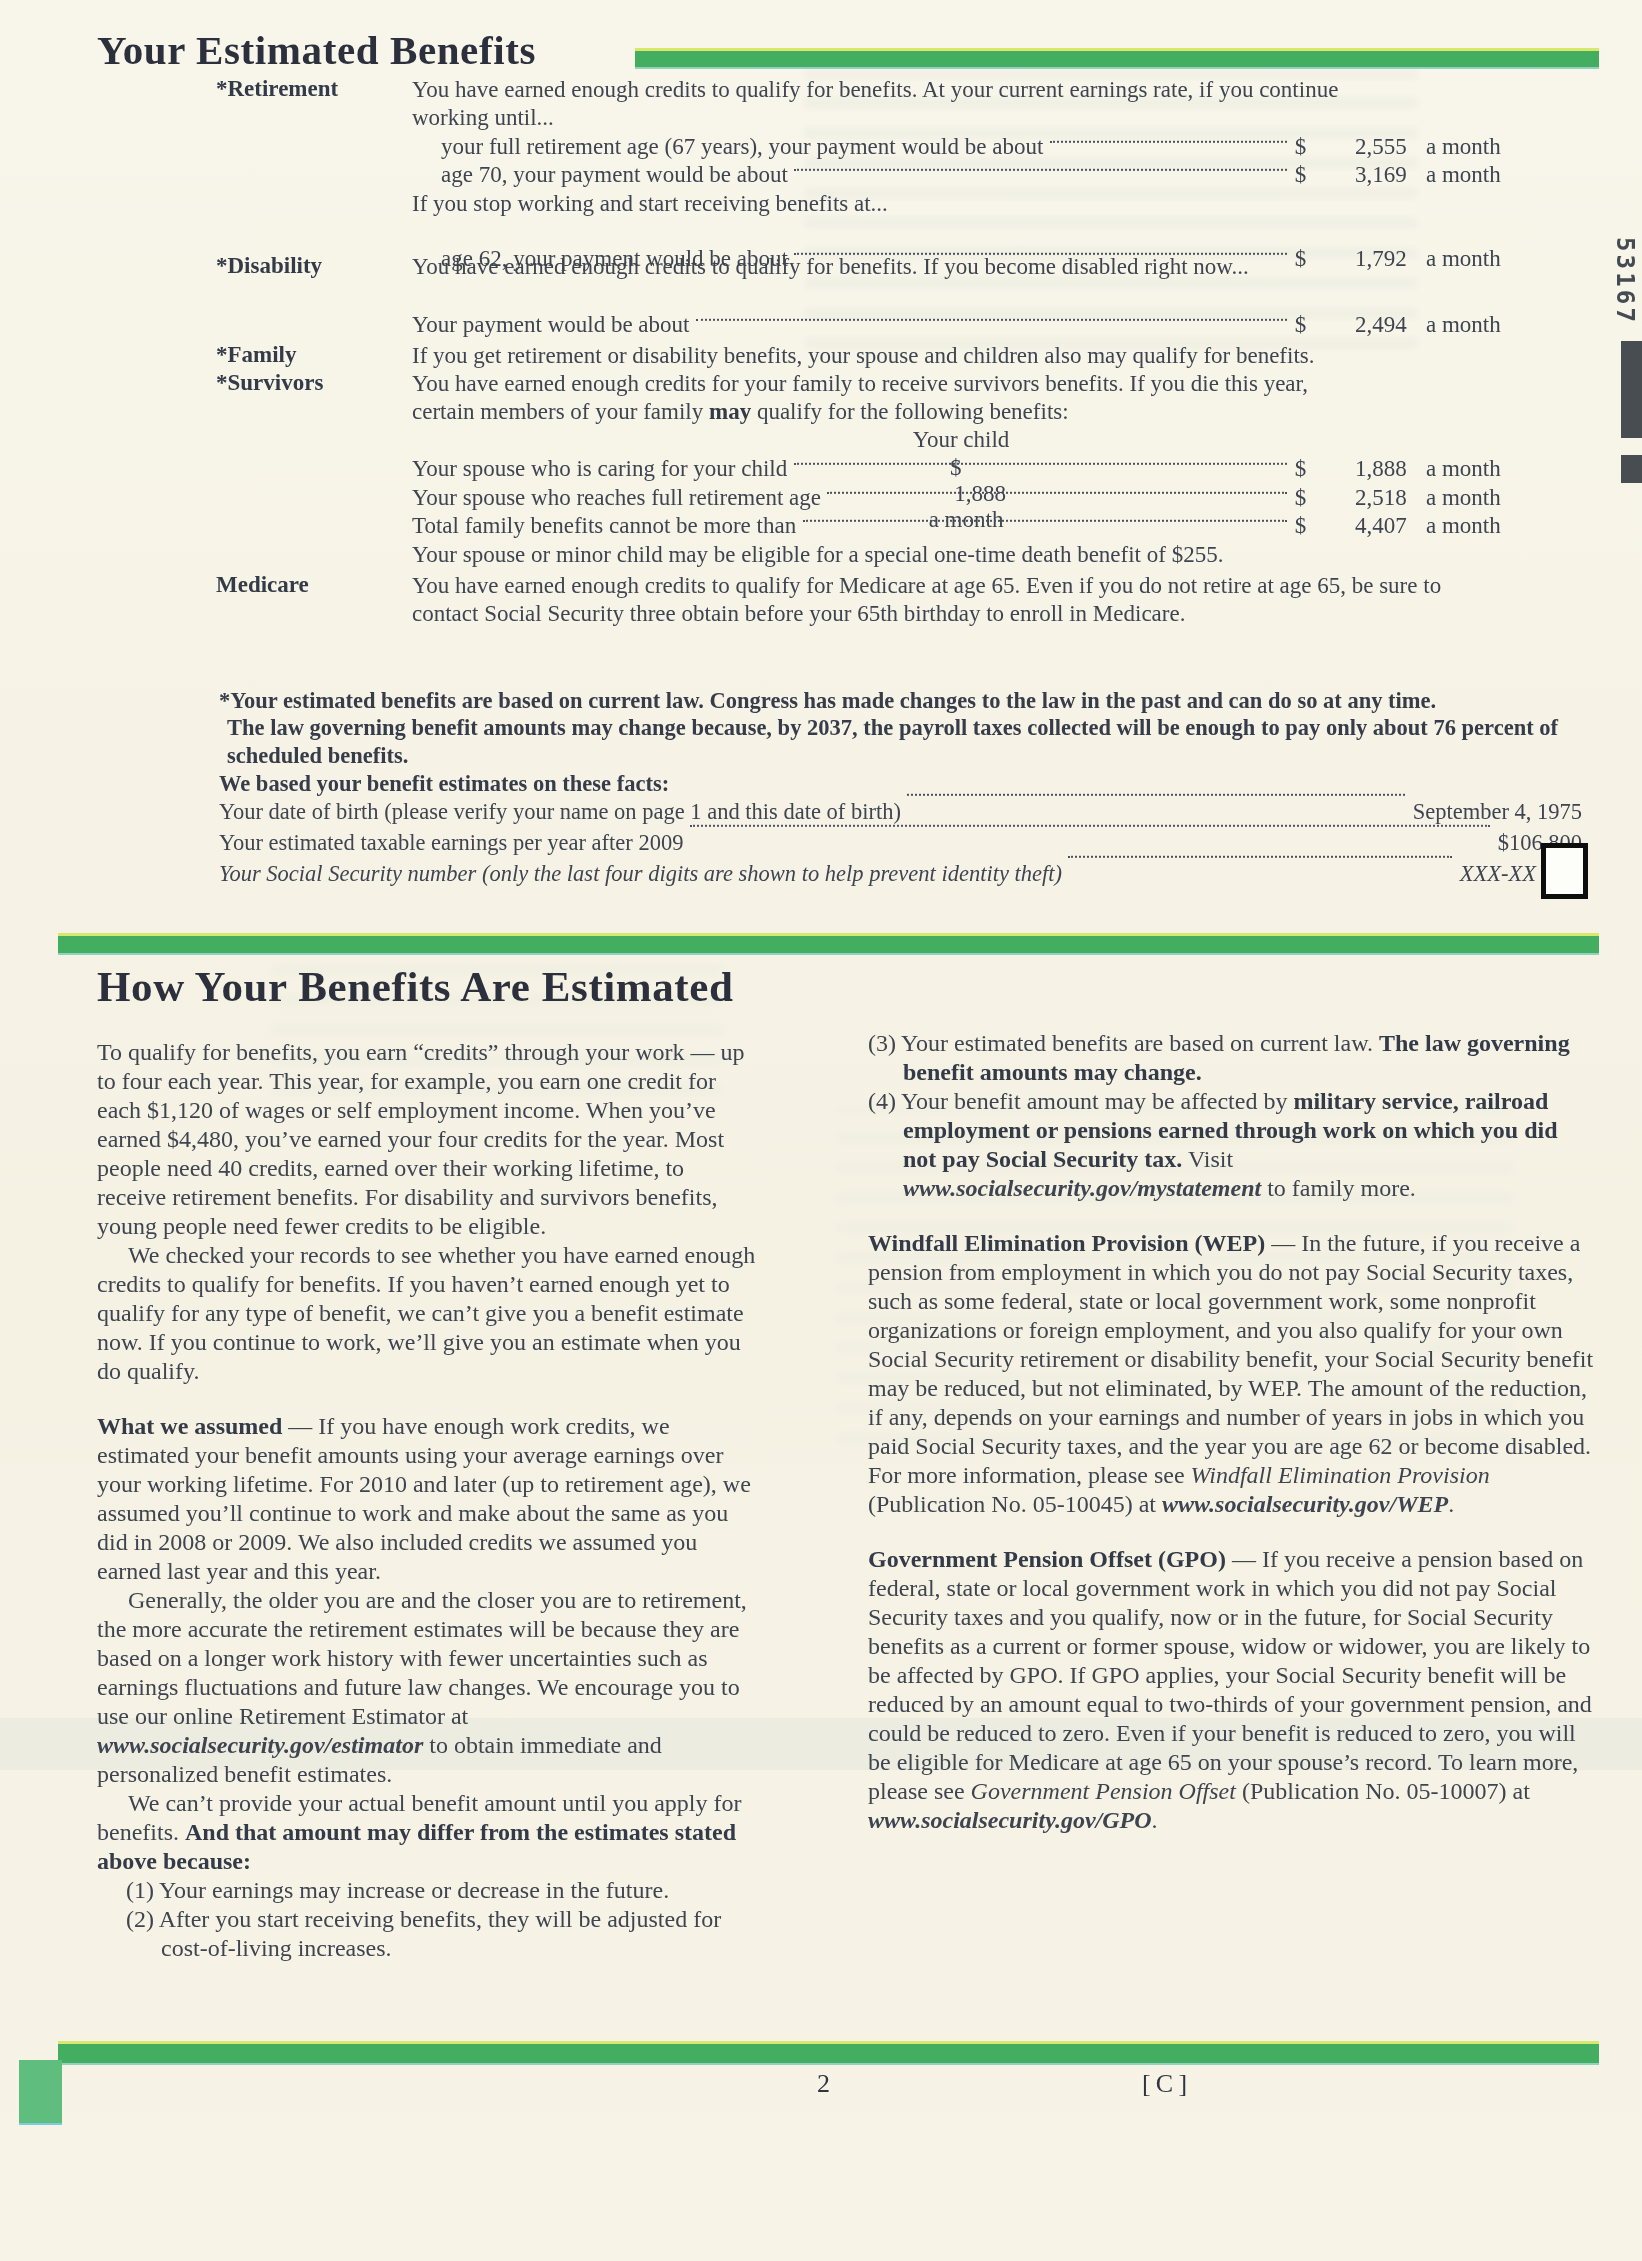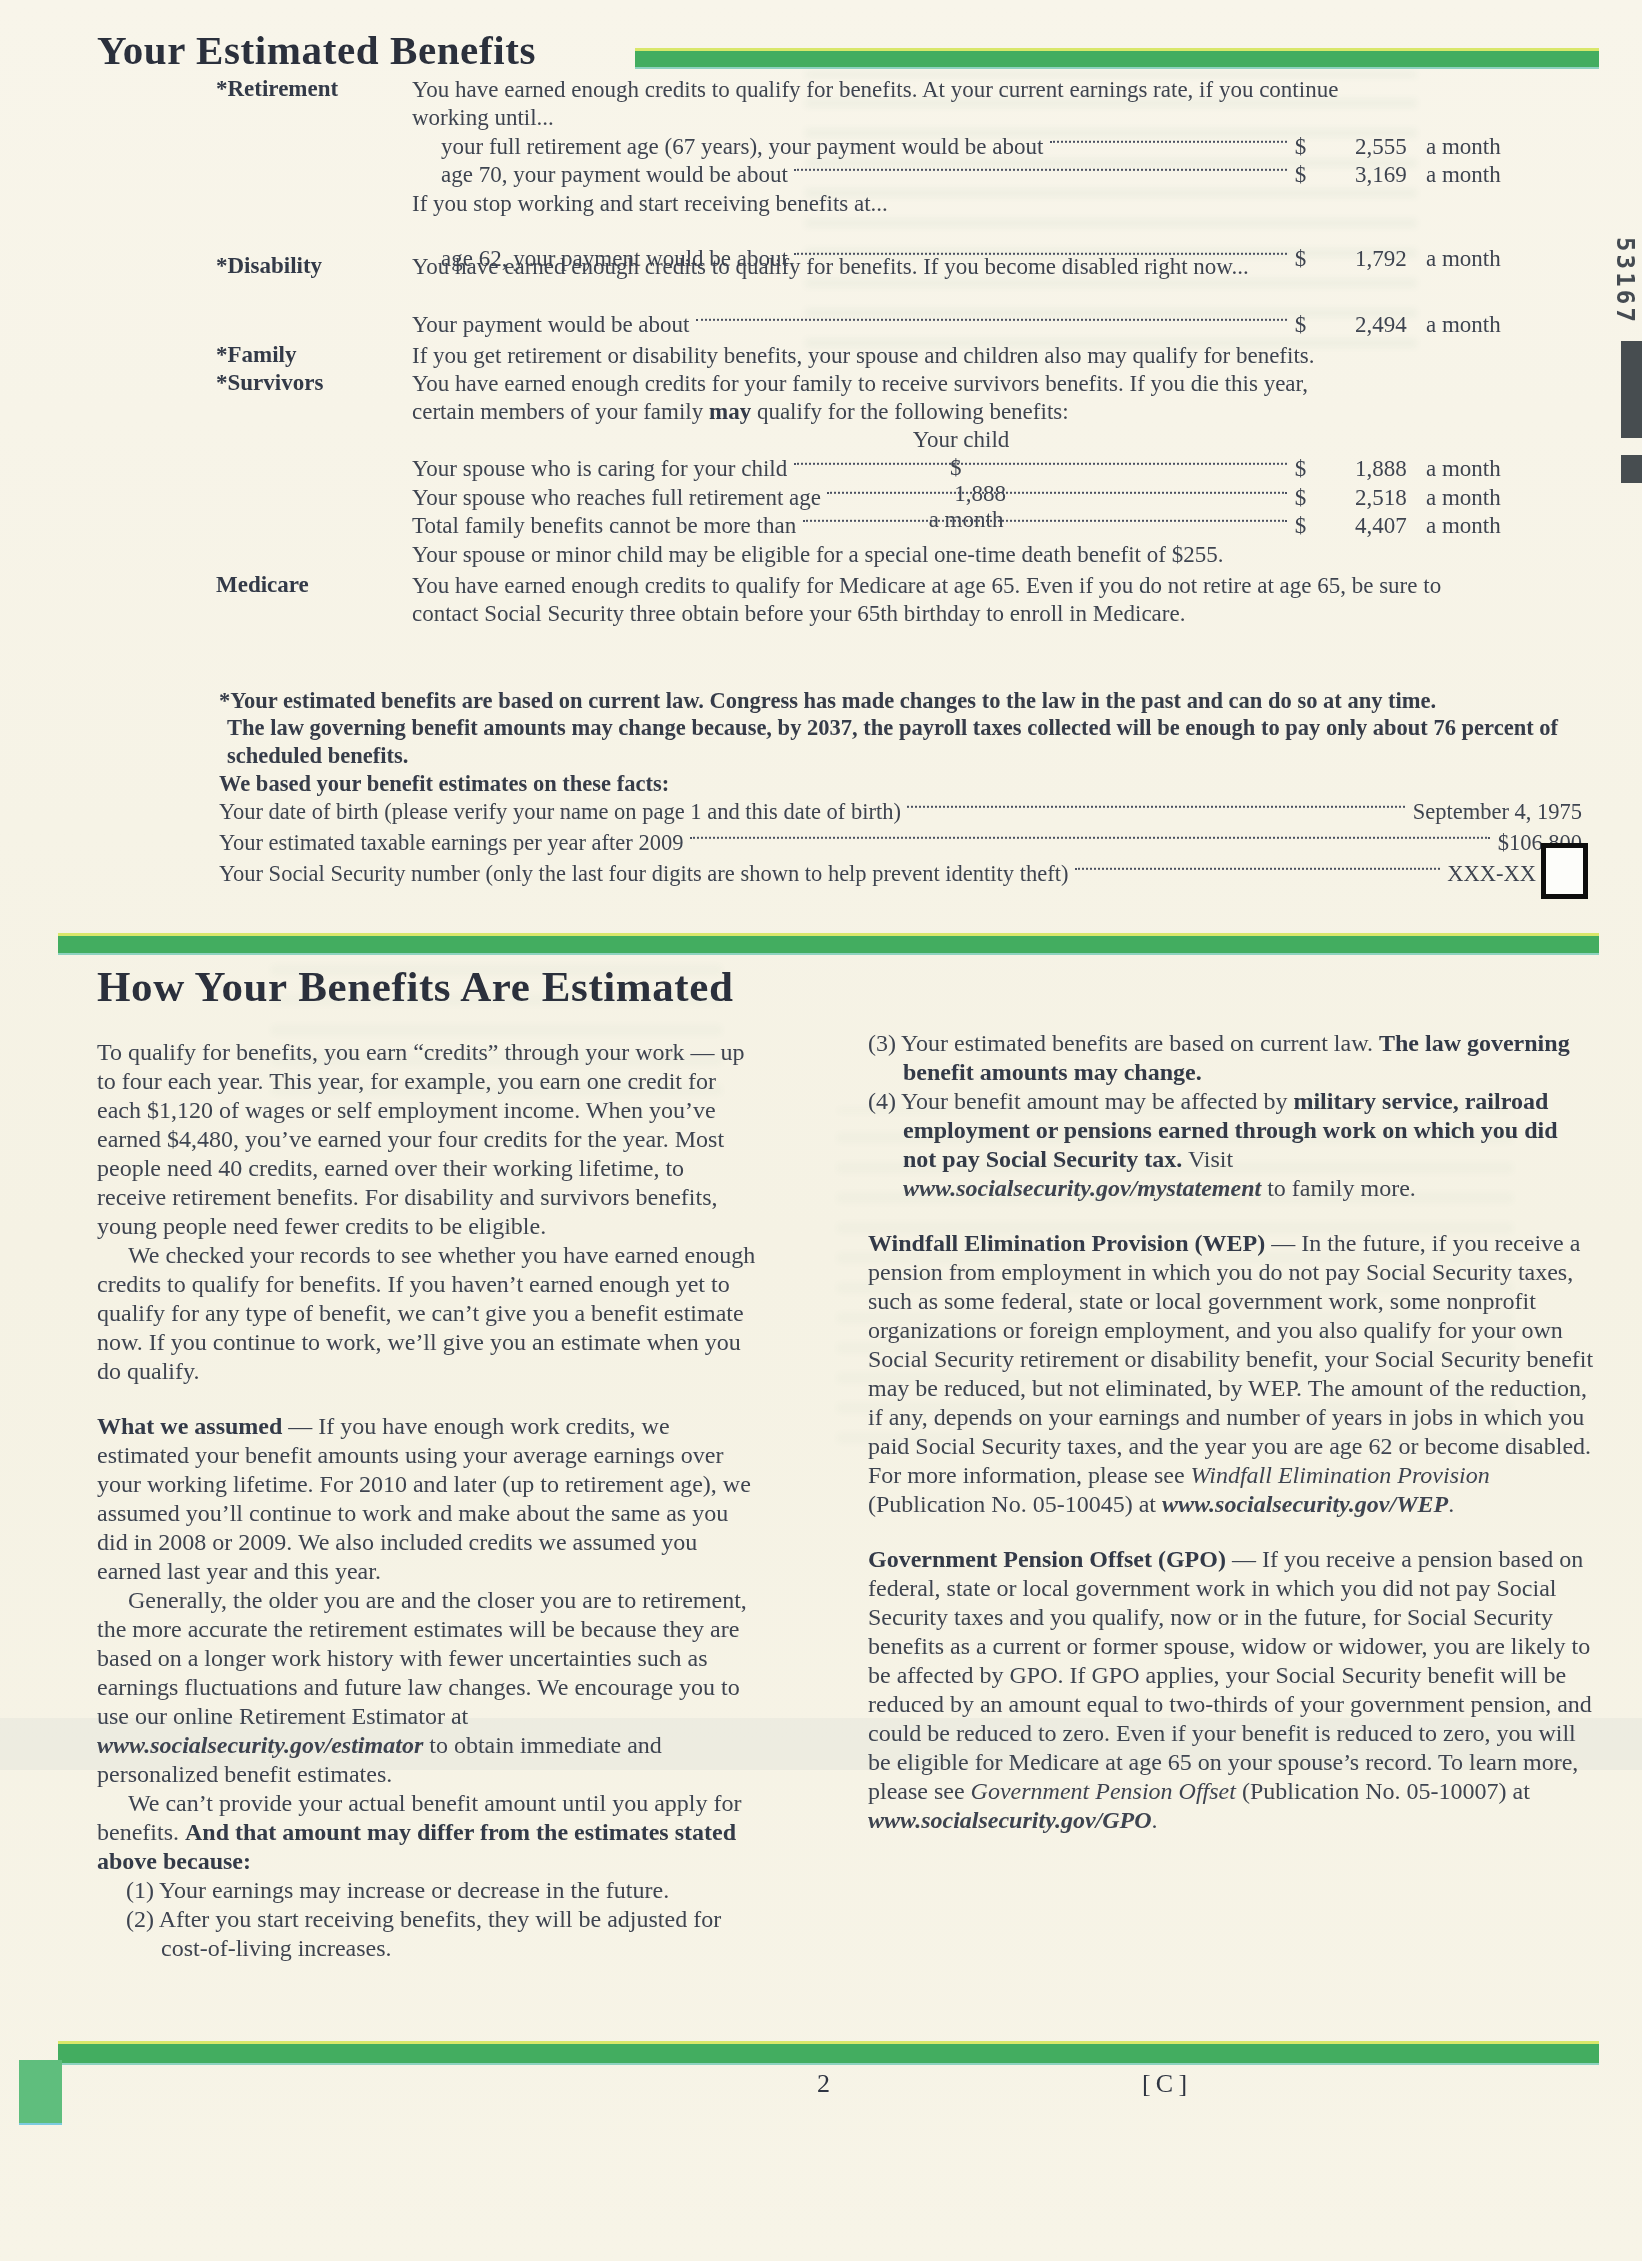--- a/index.html
+++ b/index.html
@@ -15,22 +15,22 @@
   .lbl{position:absolute;left:216px;font-size:23px;font-weight:bold;color:#333a48;white-space:nowrap;}
   .tx{position:absolute;left:412px;width:1189px;font-size:23px;line-height:28px;}
   .amt-row{position:absolute;left:412px;width:1098px;display:flex;align-items:center;font-size:23px;box-sizing:border-box;height:28px;}
   .amt-row.ind{padding-left:29px;}
   .dots{flex:1;margin:0 7.7px 0 6.4px;border-bottom:2.6px dotted #4a5060;transform:translateY(-5.2px);}
   .cur{width:22px;}
   .num{width:90px;text-align:right;}
   .unit{width:84px;margin-left:19.3px;white-space:nowrap;}
   
   .fn{position:absolute;left:219px;width:1382px;font-weight:bold;font-size:22.5px;line-height:28px;color:#363c49;}
-  .fact-row{position:absolute;left:219px;width:1363px;display:flex;align-items:center;font-size:22.5px;}
-  .fact-row.short{width:1317px;}
+  .fact-row{position:absolute;left:219px;width:1363px;display:flex;align-items:flex-start;font-size:22.5px;}
+  .fact-row.short{width:1317px;font-style:italic;}
   .fact-val{white-space:nowrap;}
   .redact{position:absolute;left:1541px;top:843px;width:37px;height:46px;background:#fdfdfa;border:5.8px solid #0d0d0d;}
   
   .h2{position:absolute;font-weight:bold;color:#2b303c;font-size:43px;letter-spacing:0.6px;white-space:nowrap;}
   .col{position:absolute;font-size:24px;line-height:29px;color:#3e4450;}
   .col p{margin:0;}
   .ind1{text-indent:31px;}
   .gap{margin-top:26px !important;}
   .hang{padding-left:64px;text-indent:-35px;}
   .rcitem{margin-left:15.5px;padding-left:35px;text-indent:-35px;}

